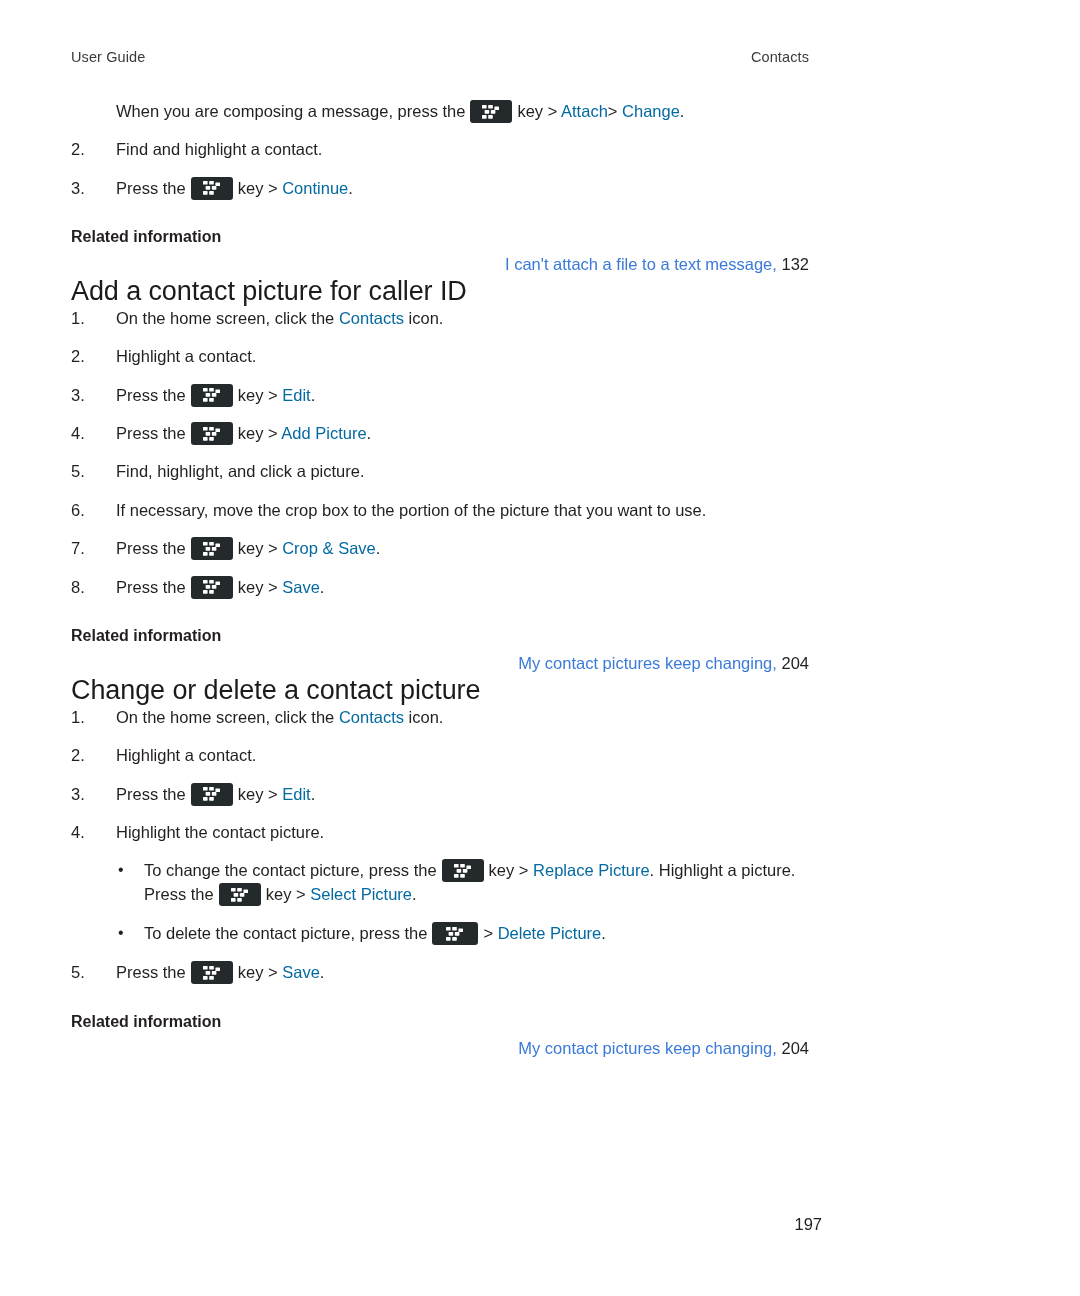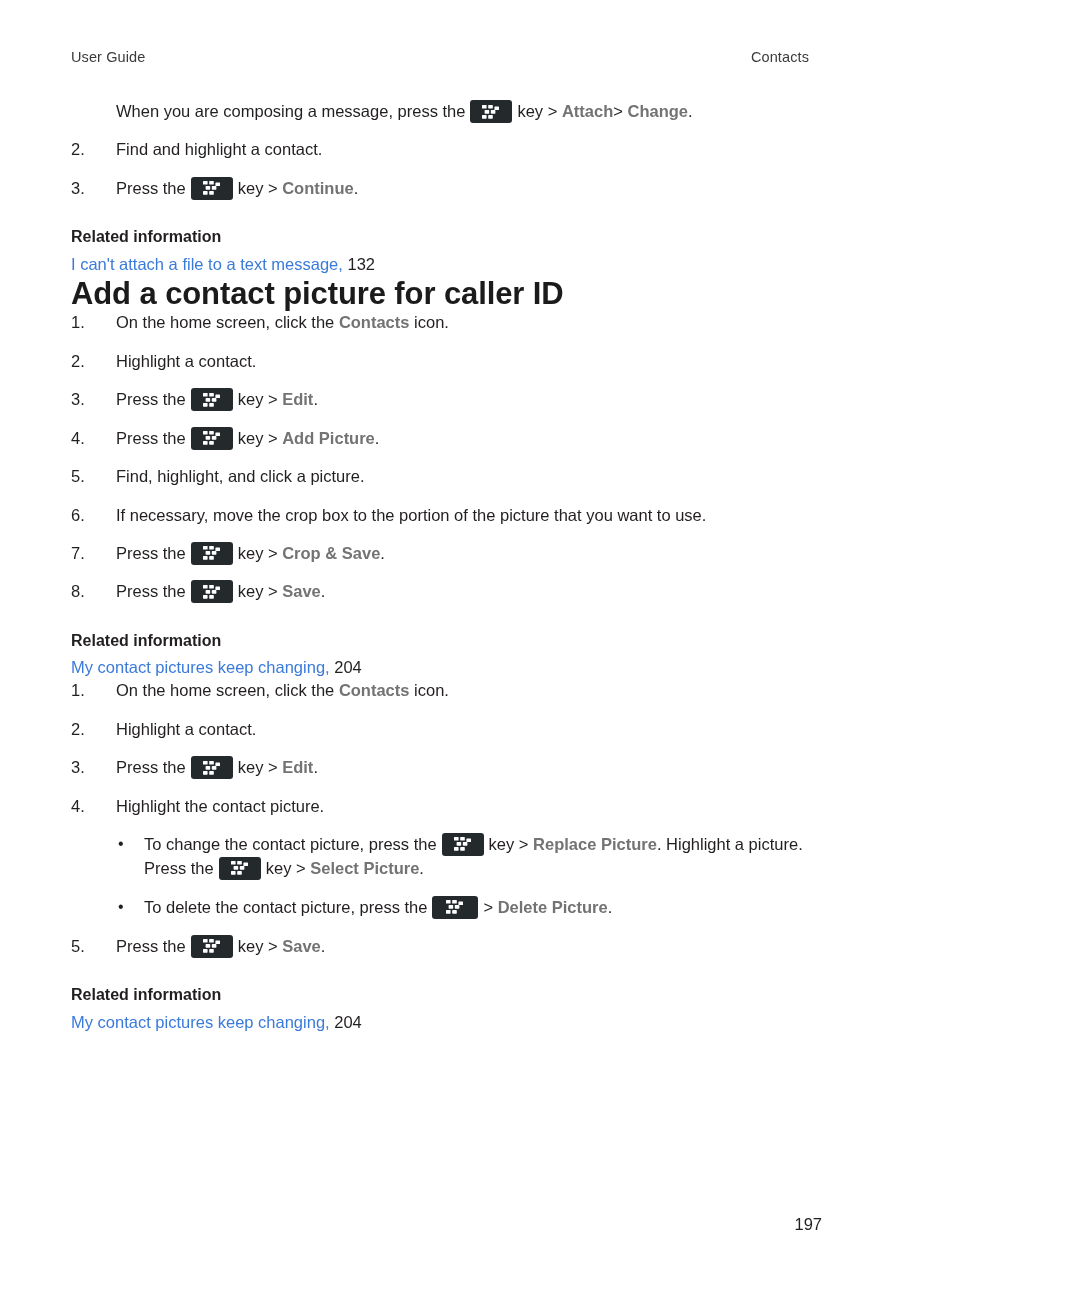--- a/index.html
+++ b/index.html
@@ -29,22 +29,22 @@
     justify-content: space-between;
     align-items: baseline;
     font-size: 14.5px;
     color: #3b3b3b;
     padding-top: 49px;
     letter-spacing: .1px;
   }
 
   
   h1.section-title {
-    font-size: 31px;
-    font-weight: bold;
+    font-size: 27px;
+    font-weight: normal;
     line-height: 1.15;
     margin: 0;
     color: #1b1b1b;
     letter-spacing: -.1px;
   }
   .h-add      { margin-top: 43px; }
   .h-change   { margin-top: 46px; }
   .h-about    { margin-top: 48px; }
 
   
@@ -133,20 +133,21 @@
   .related .rel-title {
     font-size: 16px;
     font-weight: bold;
     color: #231f20;
     line-height: 1.4;
   }
   .related .rel-link-line {
     margin-top: 4px;
     font-size: 16.5px;
     line-height: 1.4;
+    text-align: right;
   }
   .rel-link {
     color: #3a7ad9;
     text-decoration: none;
   }
   .rel-page {
     color: #231f20;
   }
 
   
@@ -160,21 +161,21 @@
 
   
   .folio {
     position: absolute;
     right: 58px;
     bottom: 62px;
     font-size: 16.5px;
     color: #231f20;
   }
 
-  b, strong { font-weight: bold; color: #737373; }
+  b, strong { font-weight: normal; color: #0369a1; }
   .gt { color: #231f20; }
 </style>
 </head>
 <body>
 
 <div class="page">
 
   <div class="runhead">
     <span>User Guide</span>
     <span>Contacts</span>
@@ -313,20 +314,21 @@
   </ol>
 
   <div class="related">
     <div class="rel-title">Related information</div>
     <div class="rel-link-line">
       <a class="rel-link" href="#">My contact pictures keep changing,</a>
       <span class="rel-page">204</span>
     </div>
   </div>
 
+  <h1 class="section-title h-change">Change or delete a contact picture</h1>
 
   <ol class="steps steps-change">
     <li>
       <span class="num">1.</span>
       <span>On the home screen, click the</span>
       <b>Contacts</b>
       <span>icon.</span>
     </li>
     <li>
       <span class="num">2.</span>

